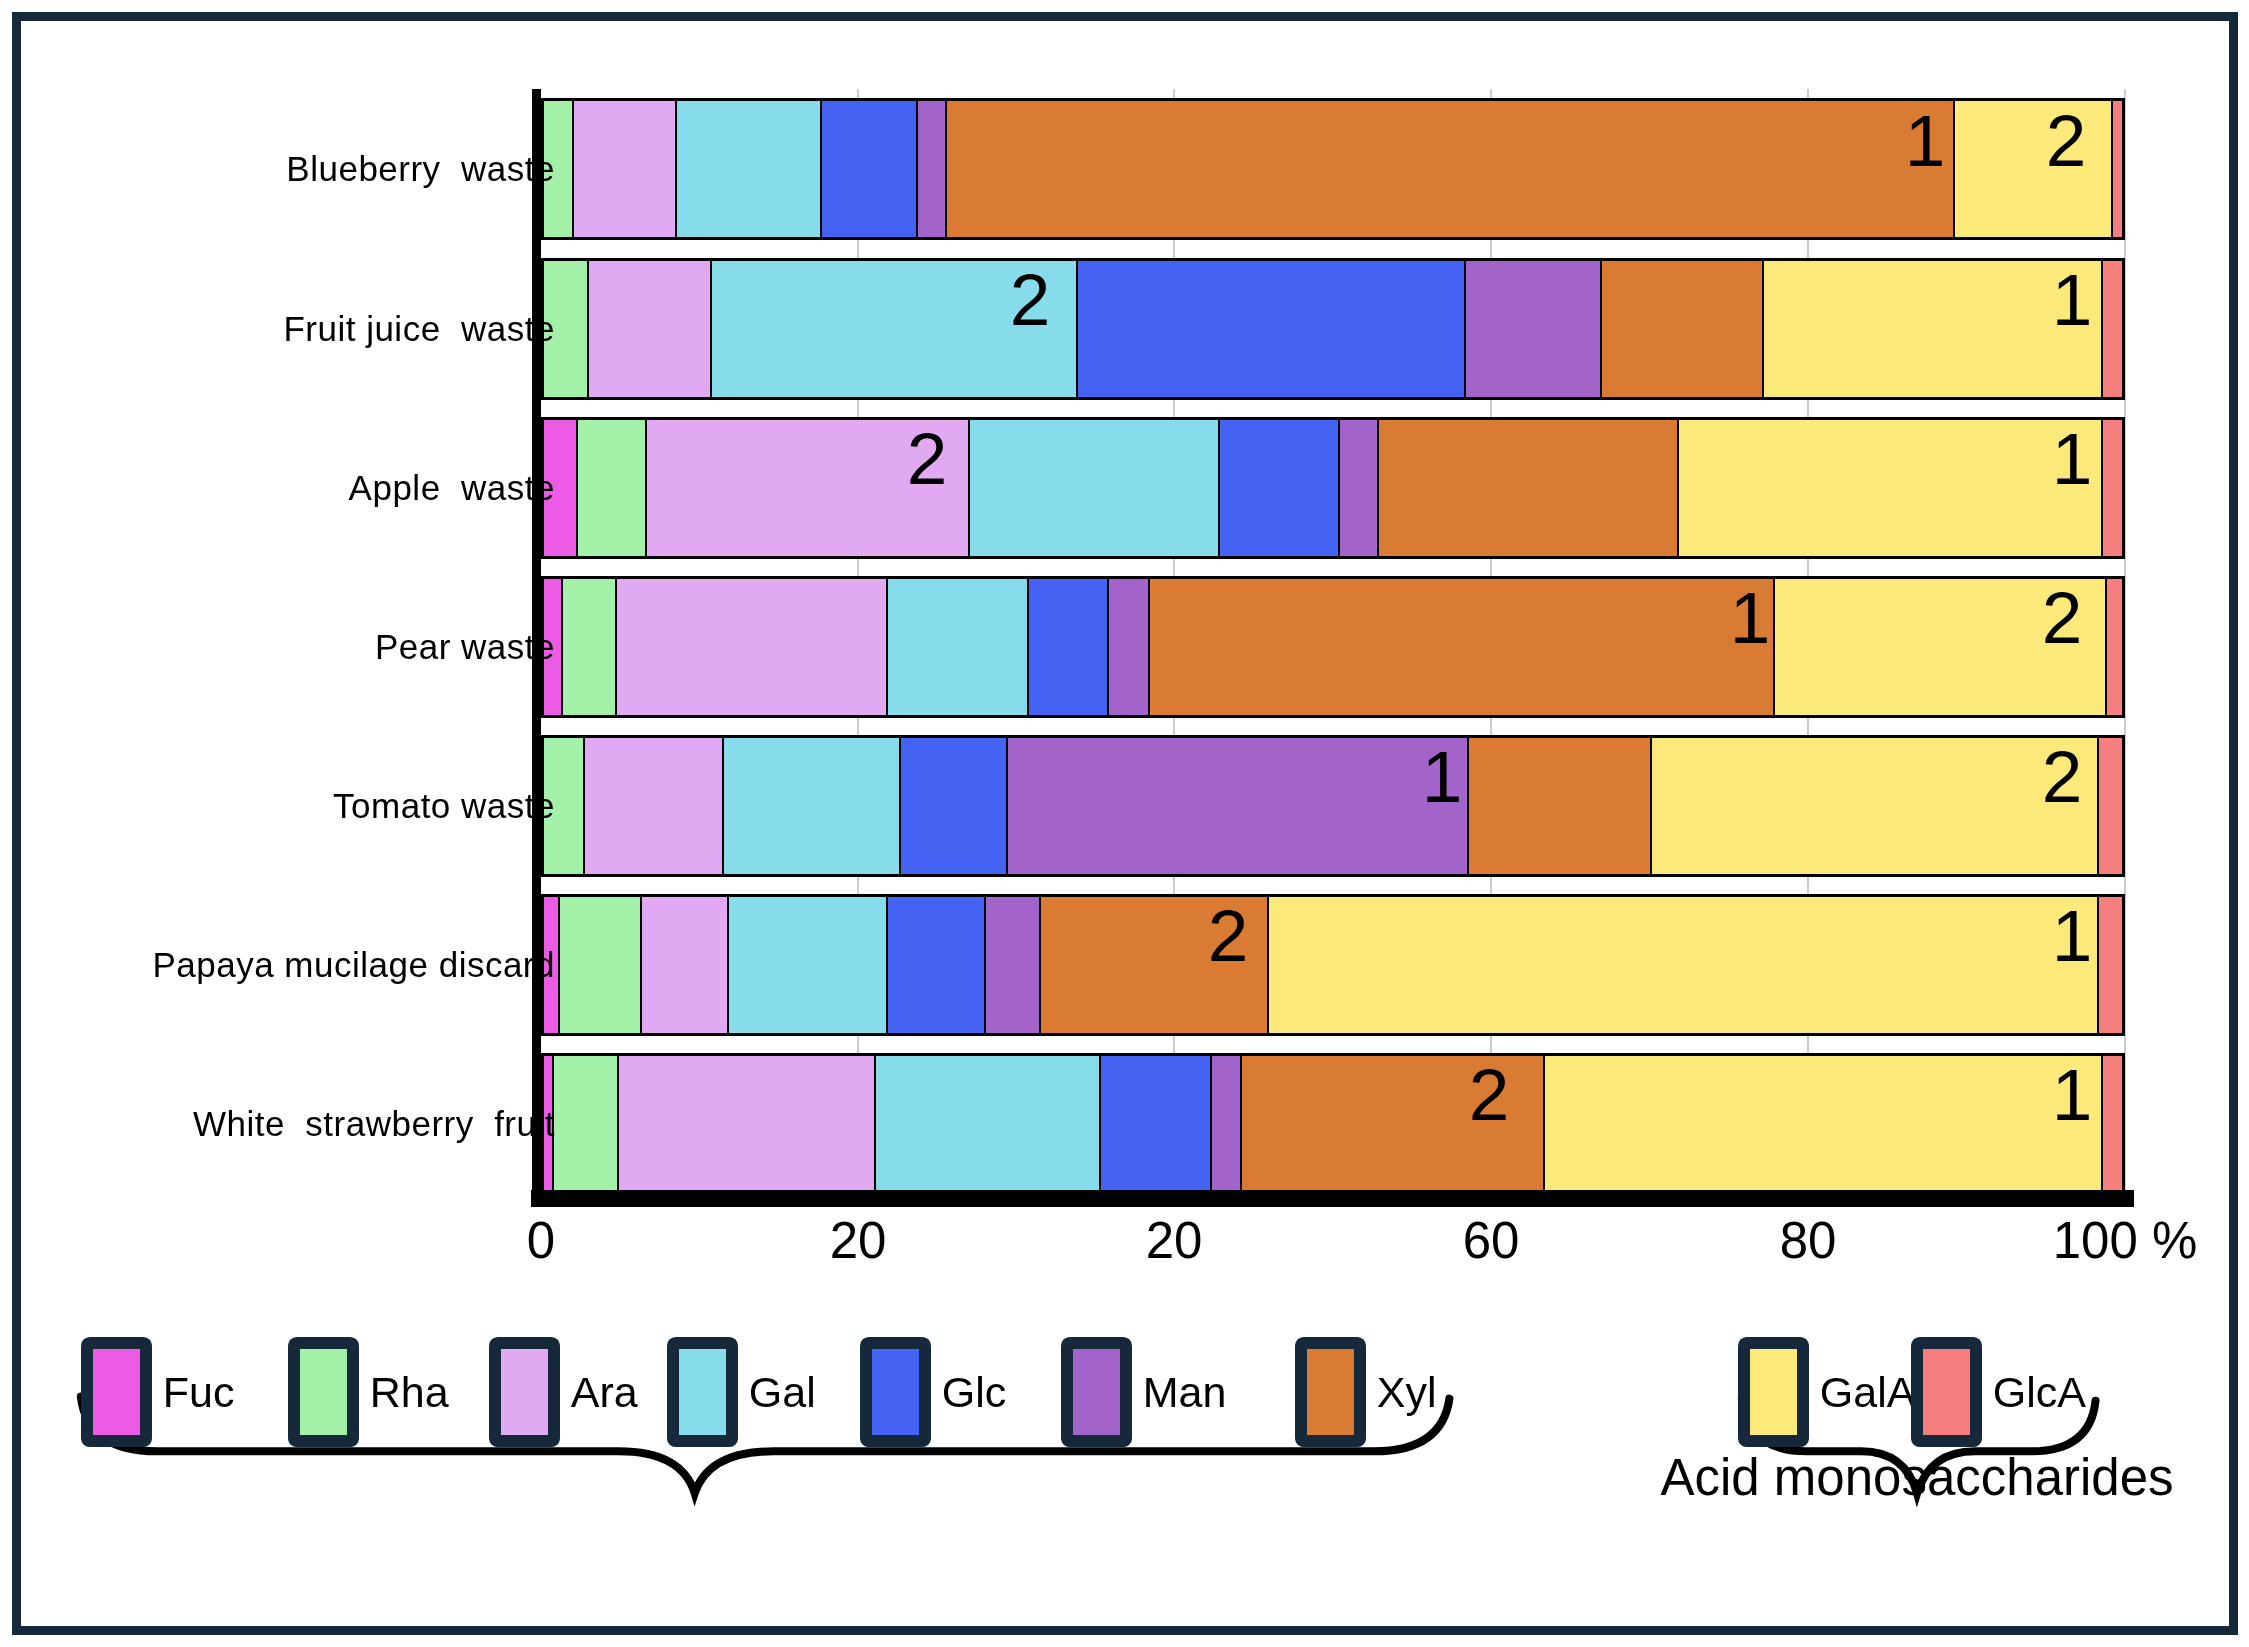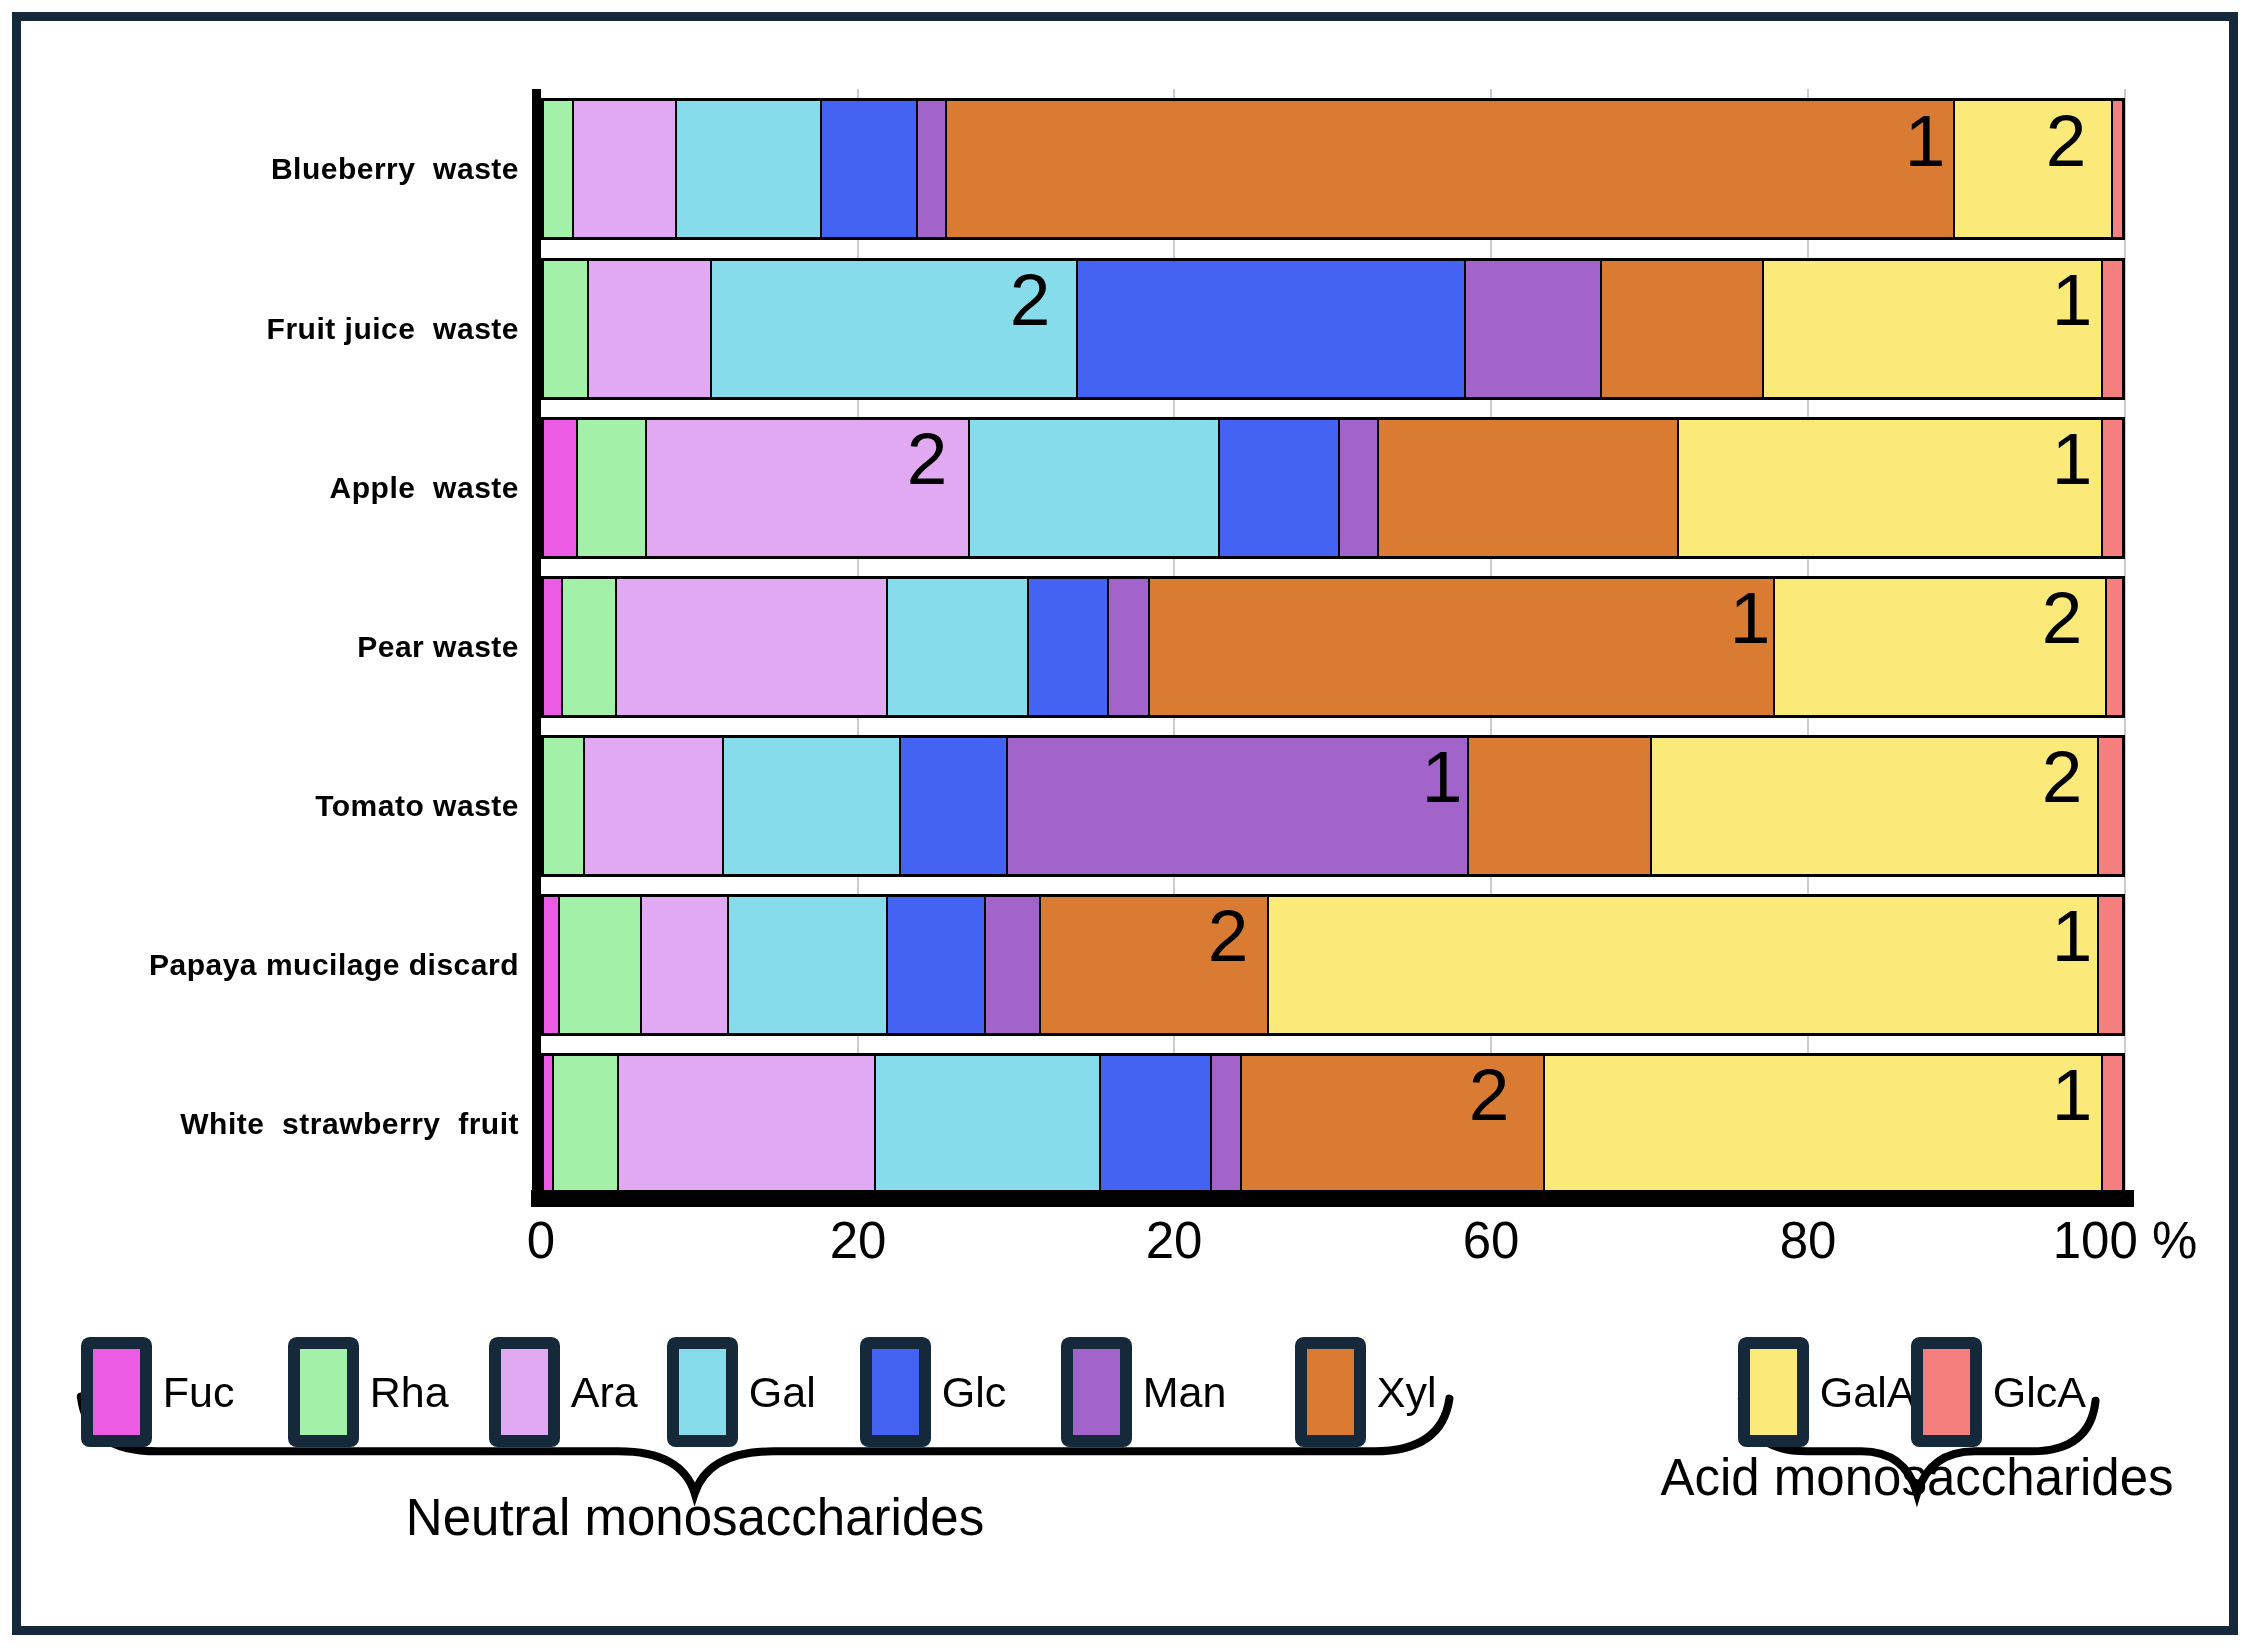--- a/index.html
+++ b/index.html
@@ -10,23 +10,23 @@
   
   .gridline{position:absolute; width:2.2px; background:#CCCCCC;}
   .y-axis{position:absolute; background:#000;}
   .x-axis{position:absolute; background:#000;}
   .bar{position:absolute; display:flex; flex-direction:row; box-sizing:border-box;
        border:3.2px solid #000; background:#fff;}
   .seg{box-sizing:border-box; height:100%; border-left:2.7px solid #000;}
   .seg:first-child{border-left:none;}
   .bar-note{position:absolute; top:3.2px; transform:translateX(-55%); font-size:73px;
             line-height:1.05; font-weight:400; color:#000; pointer-events:none;}
-  .row-label{position:absolute; left:0; width:519px; text-align:right; font-weight:bold;
-             font-size:30px; white-space:pre; display:flex; align-items:center;
-             justify-content:flex-end; letter-spacing:0.5px;}
+  .row-label{position:absolute; left:0; width:519px; text-align:right; font-weight:normal;
+             font-size:35px; white-space:pre; display:flex; align-items:center;
+             justify-content:flex-end; letter-spacing:0.5px;padding-left:36px;}
   .tick-label{position:absolute; transform:translateX(-50%); font-size:51px; white-space:pre;}
   
   .legend-item{position:absolute; display:flex; align-items:center;}
   .swatch{position:relative; width:71px; height:110px; background:#15293B; border-radius:8.6px; flex:0 0 auto;}
   .swatch .fill{position:absolute; left:12.4px; top:12.4px; right:12.4px; bottom:12.4px;}
   .legend-label{font-size:43px; margin-left:10.8px; white-space:pre;}
   .caption{position:absolute; transform:translateX(-50%); font-size:51px; white-space:pre;}
   svg.braces{position:absolute; left:0; top:0; pointer-events:none;}
 </style>
 </head>
@@ -207,16 +207,15 @@
         <div class="legend-label">GalA</div>
       </div>
       <div class="legend-item" style="left: 1911px; top: 1337px;">
         <div class="swatch">
           <div class="fill" style="background: rgb(245, 126, 126);"></div>
         </div>
         <div class="legend-label">GlcA</div>
       </div>
     </div>
 
-  <div class="caption" style="left:695px; top:1488px;">Neutral monosaccharides</div>
   <div class="caption" style="left:1917px; top:1448px;">Acid monosaccharides</div>
 </div>
 
 
 </body></html>

